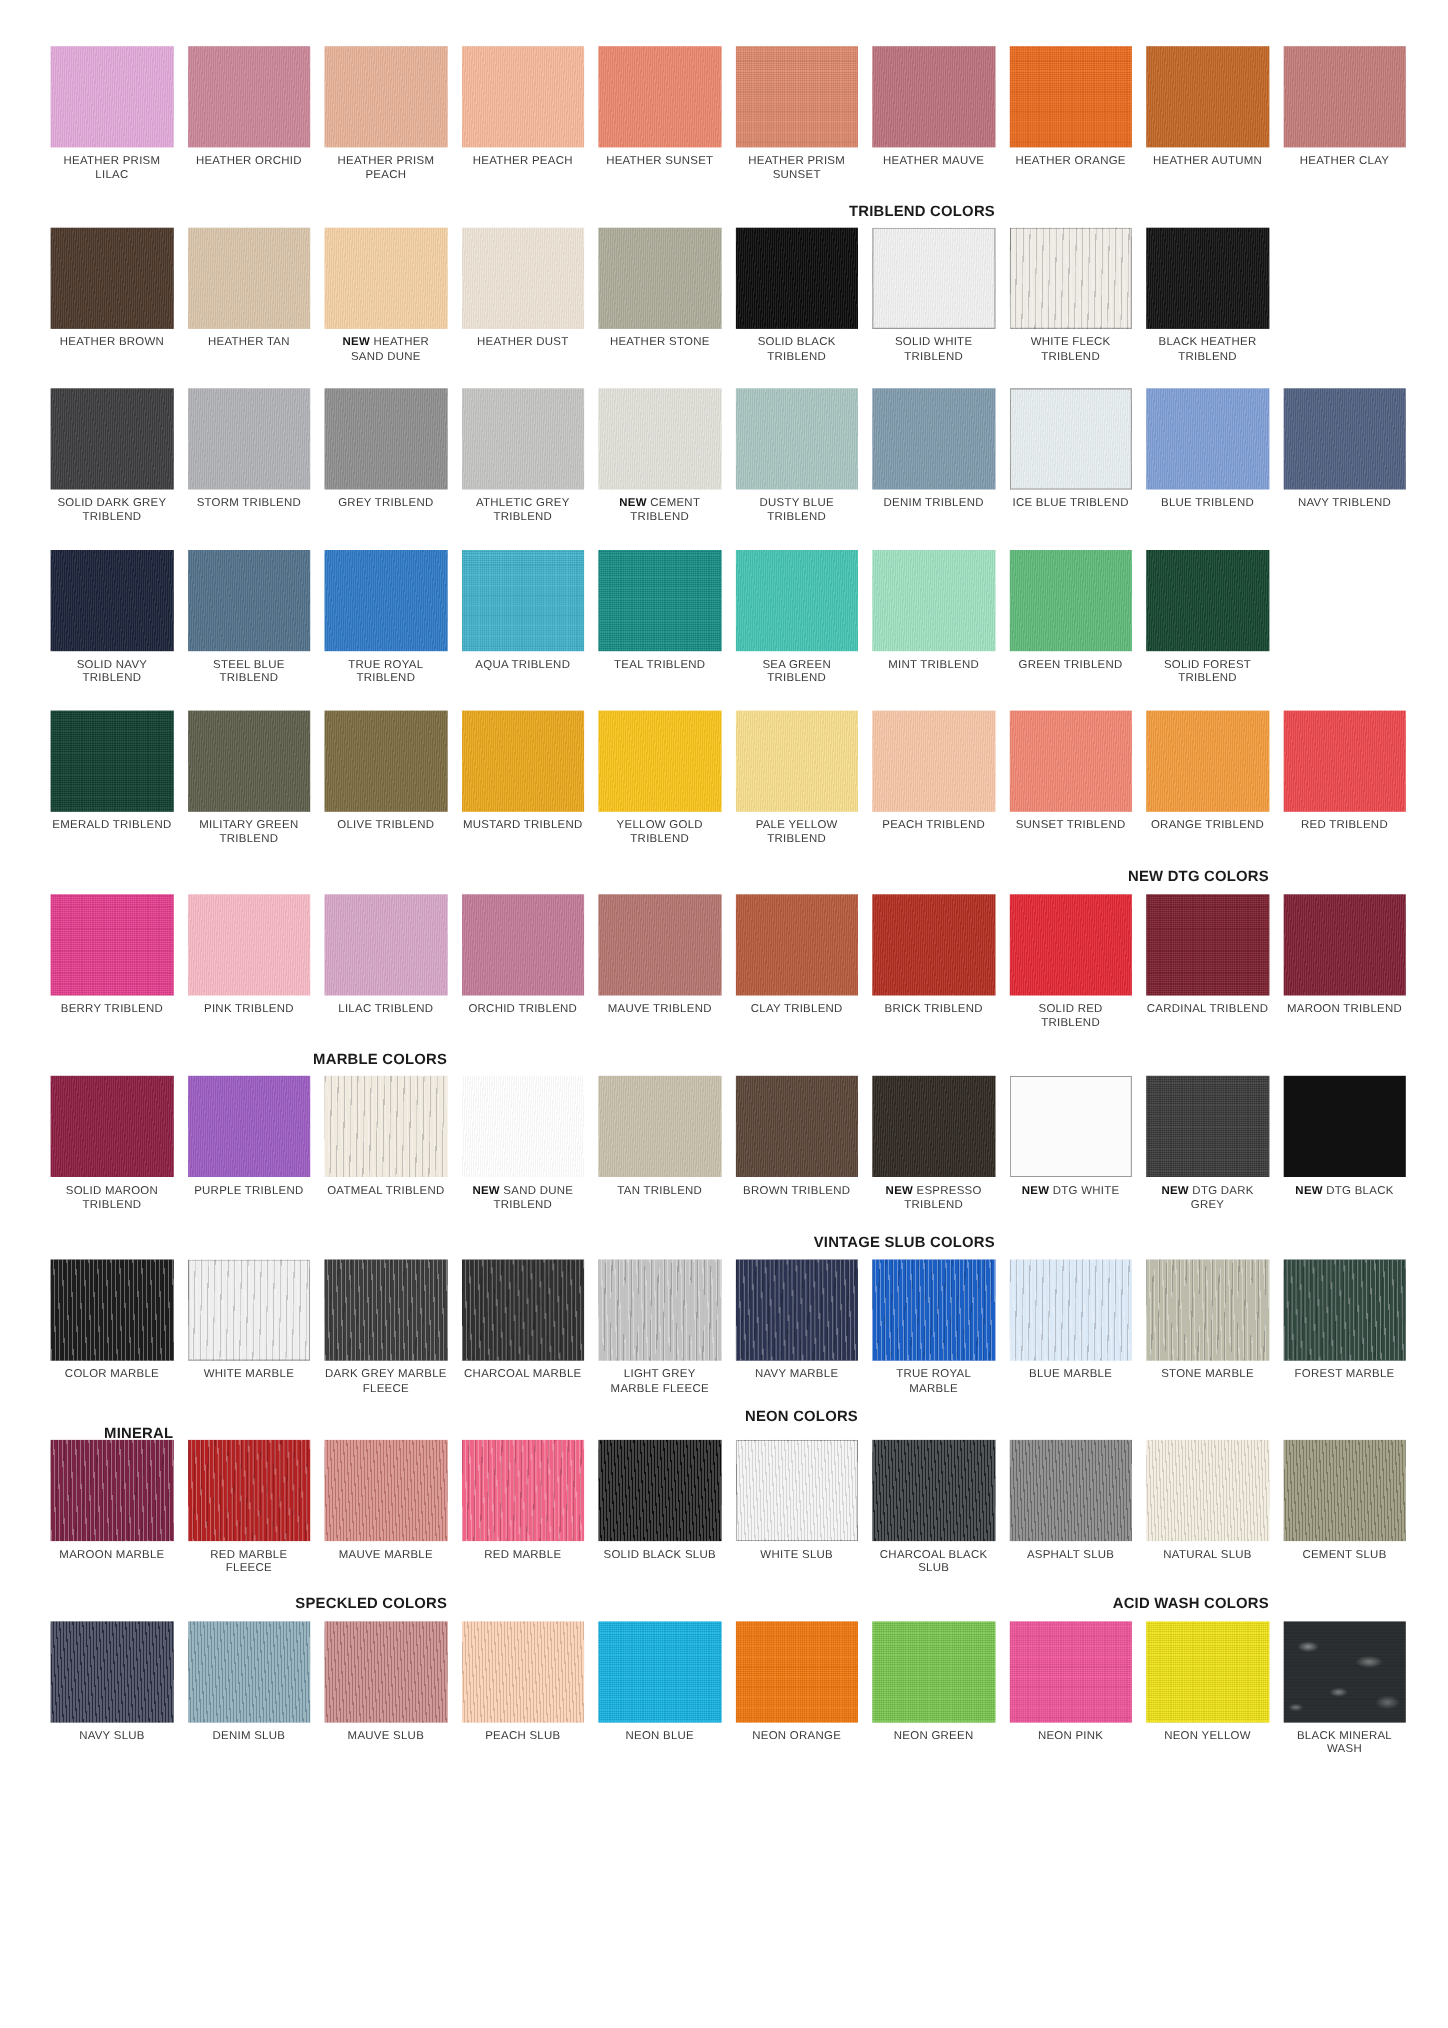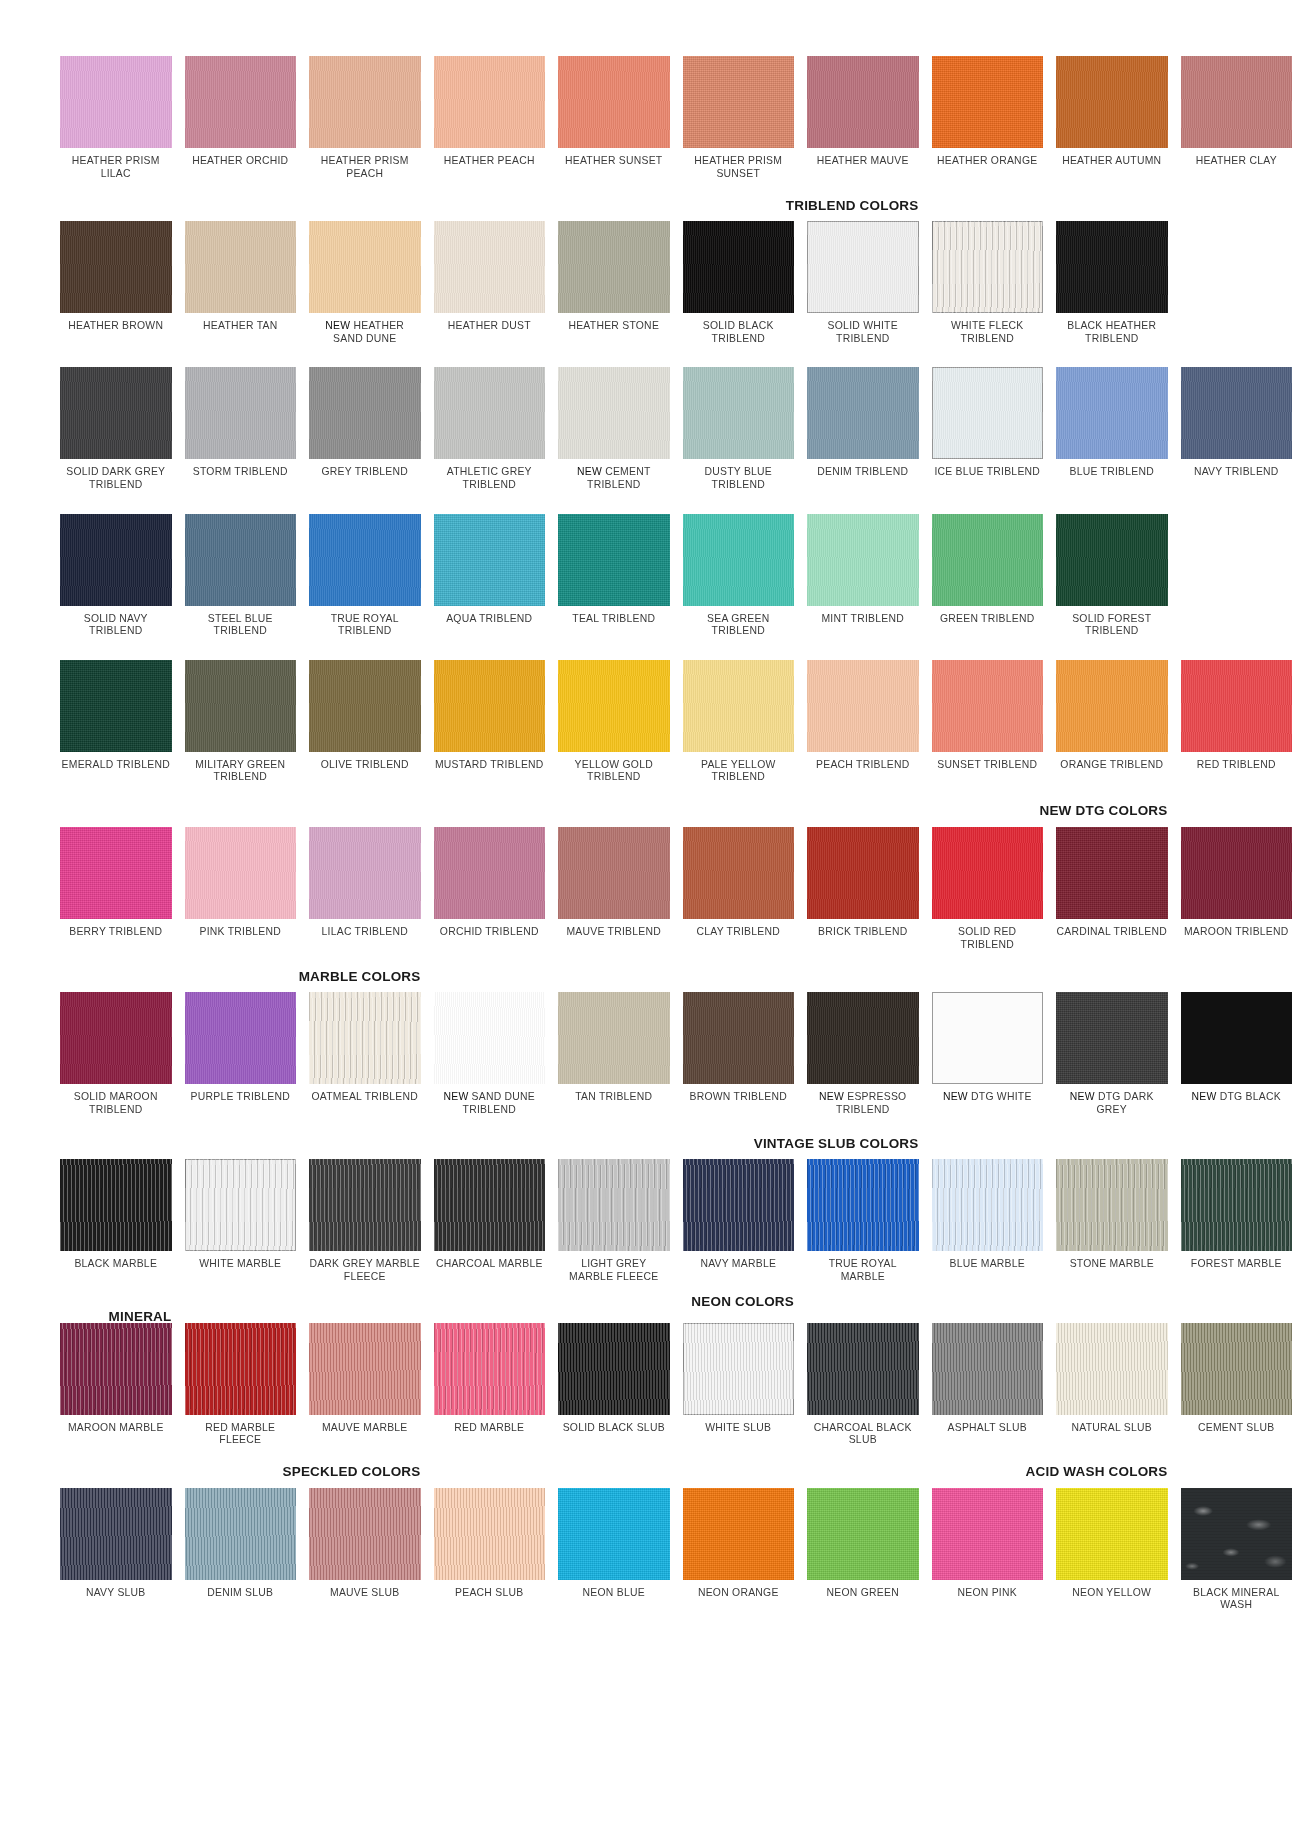--- a/index.html
+++ b/index.html
@@ -6,21 +6,21 @@
   html, body {
     width: 1316px;
     height: 1844px;
     background: #ffffff;
     font-family: "Liberation Sans", sans-serif;
   }
   #sheet {
     position: relative;
     width: 1316px;
     height: 1844px;
-    padding: 18px;
+    padding: 4px;
     overflow: hidden;
   }
   .grid {
     display: grid;
     grid-template-columns: repeat(10, 1fr);
     column-gap: 13px;
     width: 1232px;
     margin-left: 42px;
   }
   .section-head-row {
@@ -56,21 +56,21 @@
   .swatch.bordered { box-shadow: inset 0 0 0 1px #9a9a9a; }
   .label {
     margin-top: 7px;
     font-size: 10.4px;
     letter-spacing: .25px;
     color: #3a3a3a;
     text-align: center;
     line-height: 12.6px;
     font-family: "Liberation Sans", sans-serif;
   }
-  .label b { font-weight: normal; color: #111; }
+  .label b { font-weight: bold; color: #111; }
 
   
   .tx-heather::after, .tx-slub::after, .tx-marble::after,
   .tx-speckle::after, .tx-acid::after, .tx-knit::after {
     content:""; position:absolute; inset:0; pointer-events:none;
   }
   .tx-heather::after {
     background-image:
       repeating-linear-gradient(92deg, rgba(255,255,255,.10) 0 1px, rgba(0,0,0,.05) 1px 2px);
     opacity:.85;
@@ -446,21 +446,21 @@
         <div></div>
         <div></div>
         <div></div>
         <div></div>
         <div></div>
       </div>
       <div style="height: 3px;"></div>
       <div class="grid">
         <div class="cell">
           <div class="swatch tx-marble" style="background-color: rgb(29, 29, 29);"></div>
-          <div class="label">BLACK MARBLE</div>
+          <div class="label">COLOR MARBLE</div>
         </div>
         <div class="cell">
           <div class="swatch tx-marble bordered" style="background-color: rgb(238, 238, 238);"></div>
           <div class="label">WHITE MARBLE</div>
         </div>
         <div class="cell">
           <div class="swatch tx-marble" style="background-color: rgb(61, 61, 61);"></div>
           <div class="label">DARK GREY MARBLE FLEECE</div>
         </div>
         <div class="cell">

